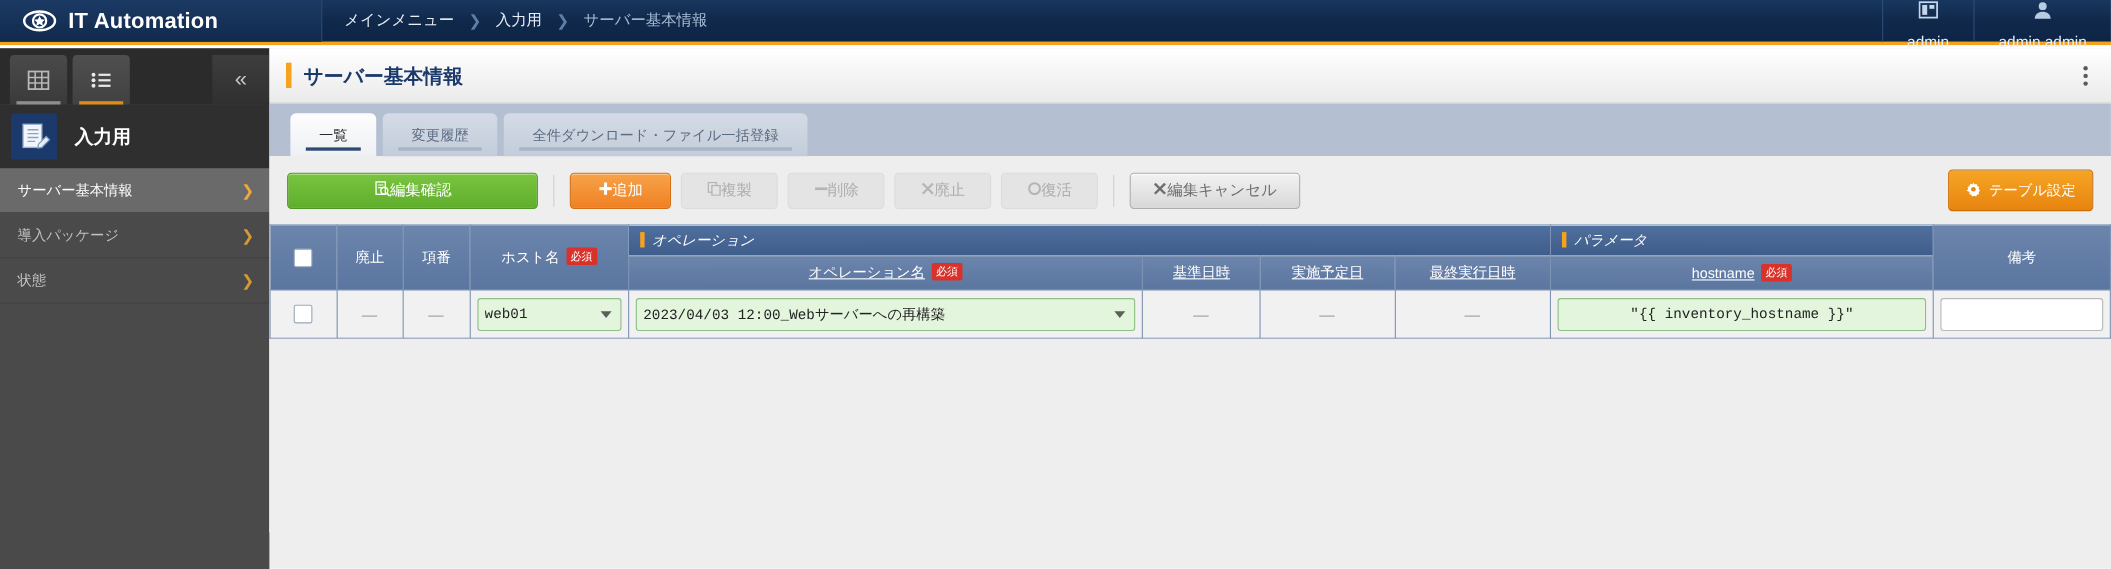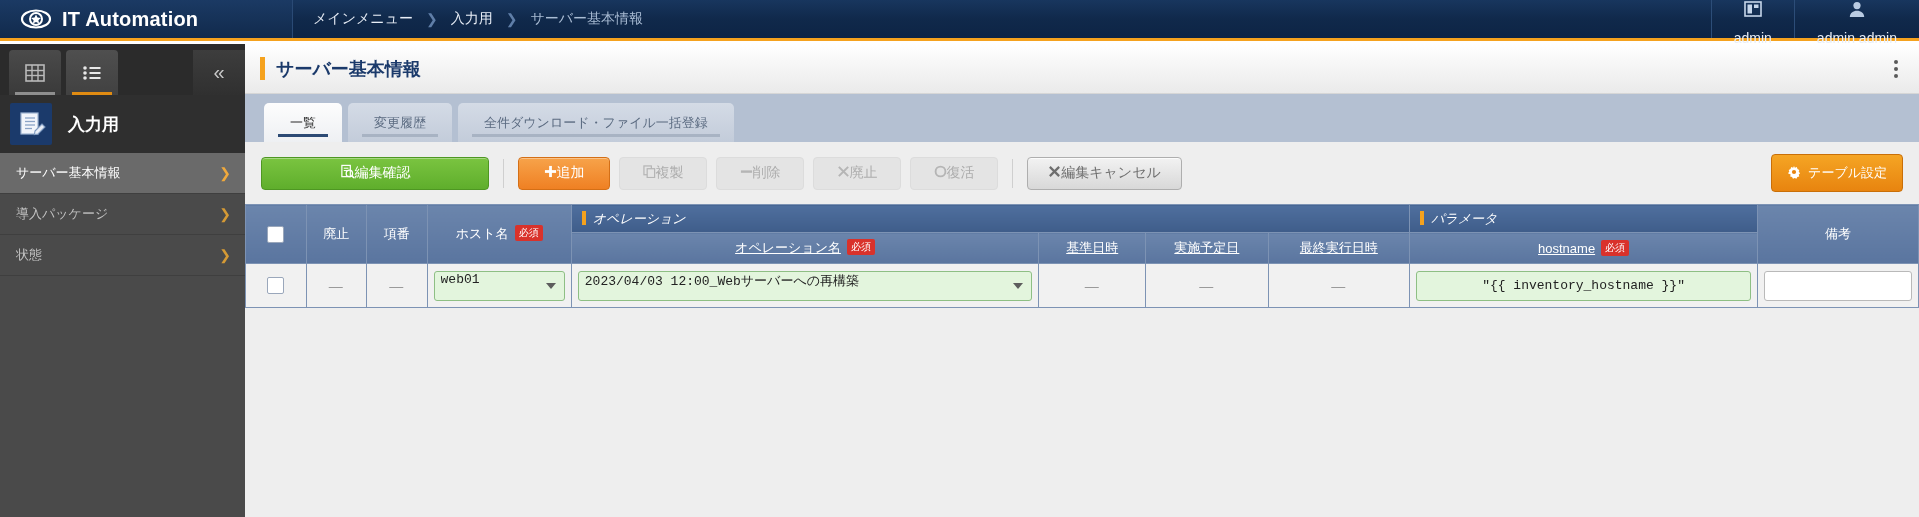--- a/index.html
+++ b/index.html
@@ -208,21 +208,21 @@
   }
   .dash { color: #9a9a9a; font-size: 14px; letter-spacing: 1px; }
   .chk {
     width: 17px; height: 17px; border: 1px solid #9aa7bb; background: #ffffff;
     border-radius: 2px; display: inline-block; vertical-align: middle;
   }
   .sel {
     width: 100%; height: 30px; background: #e3f5dd; border: 1px solid #8ebf84;
     border-radius: 3px; color: #222; font-size: 13px;
     font-family: "Liberation Mono", "DejaVu Sans Mono", monospace;
-    display: flex; align-items: flex-start; padding: 0 6px; position: relative;
+    display: flex; align-items: center; padding: 0 6px; position: relative;
   }
   .sel .caret {
     position: absolute; right: 8px; top: 50%; transform: translateY(-50%);
     width: 0; height: 0; border-left: 5px solid transparent;
     border-right: 5px solid transparent; border-top: 6px solid #5d5d5d;
   }
   .sel .txt { overflow: hidden; white-space: nowrap; text-overflow: ellipsis; padding-right: 16px; }
   .txtfield {
     width: 100%; height: 30px; background: #e3f5dd; border: 1px solid #8ebf84;
     border-radius: 3px; color: #222; font-size: 13px;

